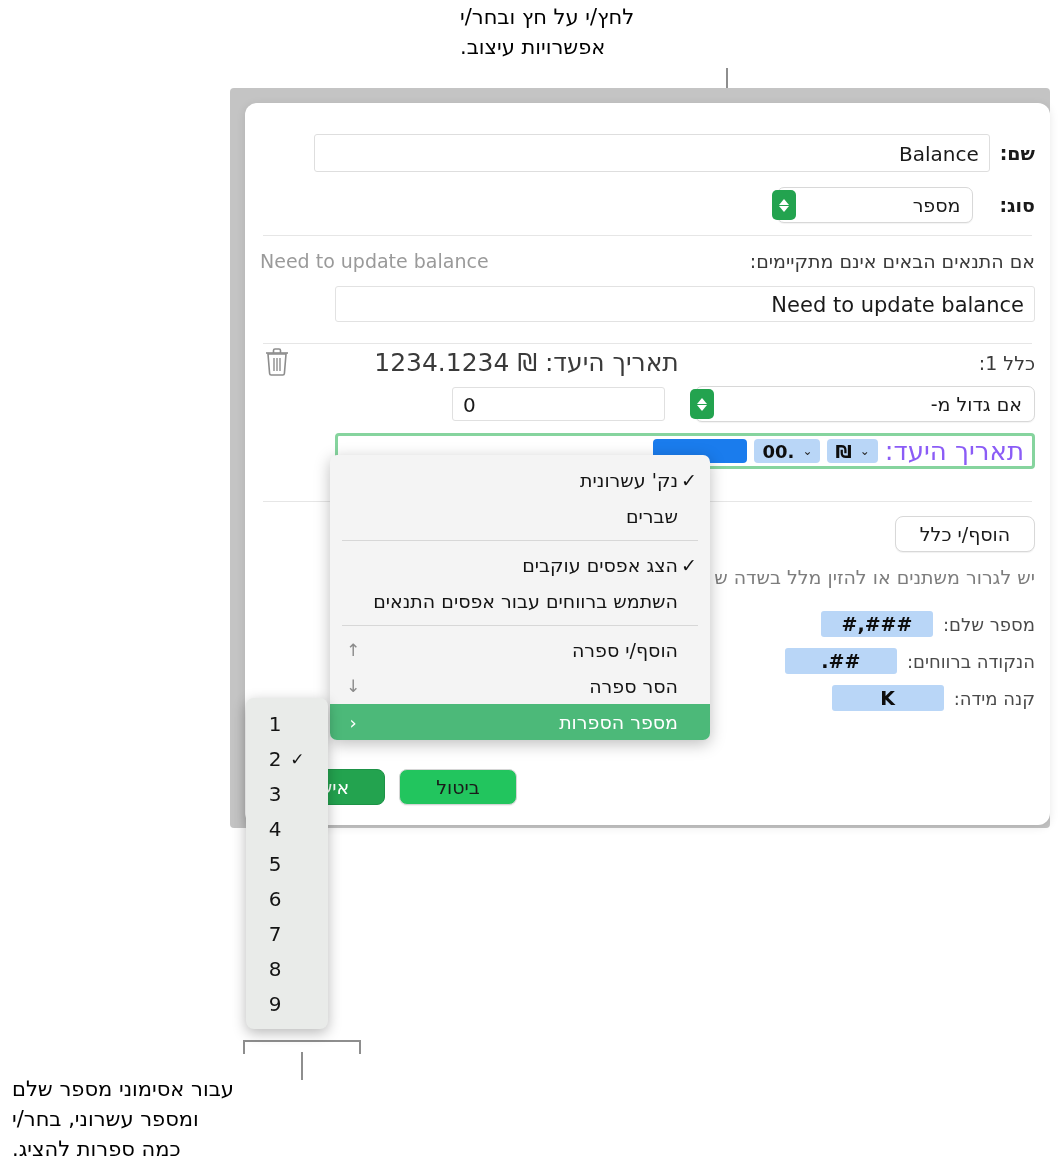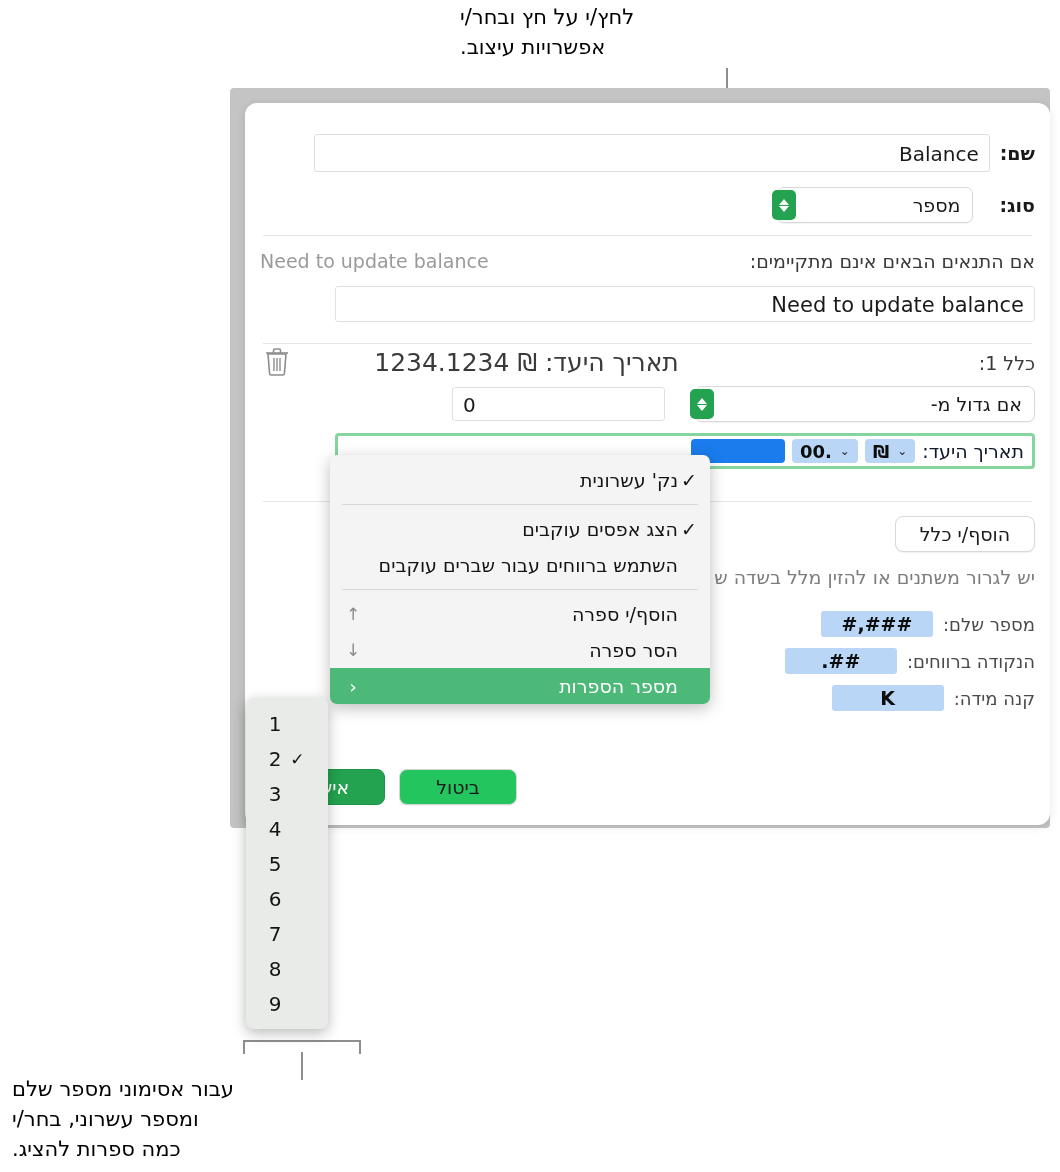--- a/index.html
+++ b/index.html
@@ -250,21 +250,21 @@
     border: 3px solid #86d49e;
     border-radius: 4px;
     background: #ffffff;
     display: flex;
     flex-direction: row;
     align-items: center;
     padding: 0 8px;
     gap: 7px;
     direction: rtl;
   }
-  #format-label { font-size: 19px; color: #0f172a; white-space: nowrap; }
+  #format-label { font-size: 26px; color: #8b5cf6; white-space: nowrap; }
   .token {
     background: #b9d6f7;
     border-radius: 4px;
     height: 24px;
     display: flex;
     flex-direction: row;
     align-items: center;
     gap: 8px;
     padding: 0 8px;
     font-size: 18px;
@@ -574,29 +574,34 @@
 
   </div>
 </div>
 
 <div id="context-menu">
   <div class="menu-item">
     <span class="check">✓</span>
     <span class="mlabel">נק' עשרונית</span>
     <span class="trail"></span>
   </div>
+  <div class="menu-item">
+    <span class="check"></span>
+    <span class="mlabel">שברים</span>
+    <span class="trail"></span>
+  </div>
   <div class="menu-sep"></div>
   <div class="menu-item">
     <span class="check">✓</span>
     <span class="mlabel">הצג אפסים עוקבים</span>
     <span class="trail"></span>
   </div>
   <div class="menu-item">
     <span class="check"></span>
-    <span class="mlabel">השתמש ברווחים עבור שברים עוקבים</span>
+    <span class="mlabel">השתמש ברווחים עבור אפסים התנאים</span>
     <span class="trail"></span>
   </div>
   <div class="menu-sep"></div>
   <div class="menu-item">
     <span class="check"></span>
     <span class="mlabel">הוסף/י ספרה</span>
     <span class="trail">↑</span>
   </div>
   <div class="menu-item">
     <span class="check"></span>

